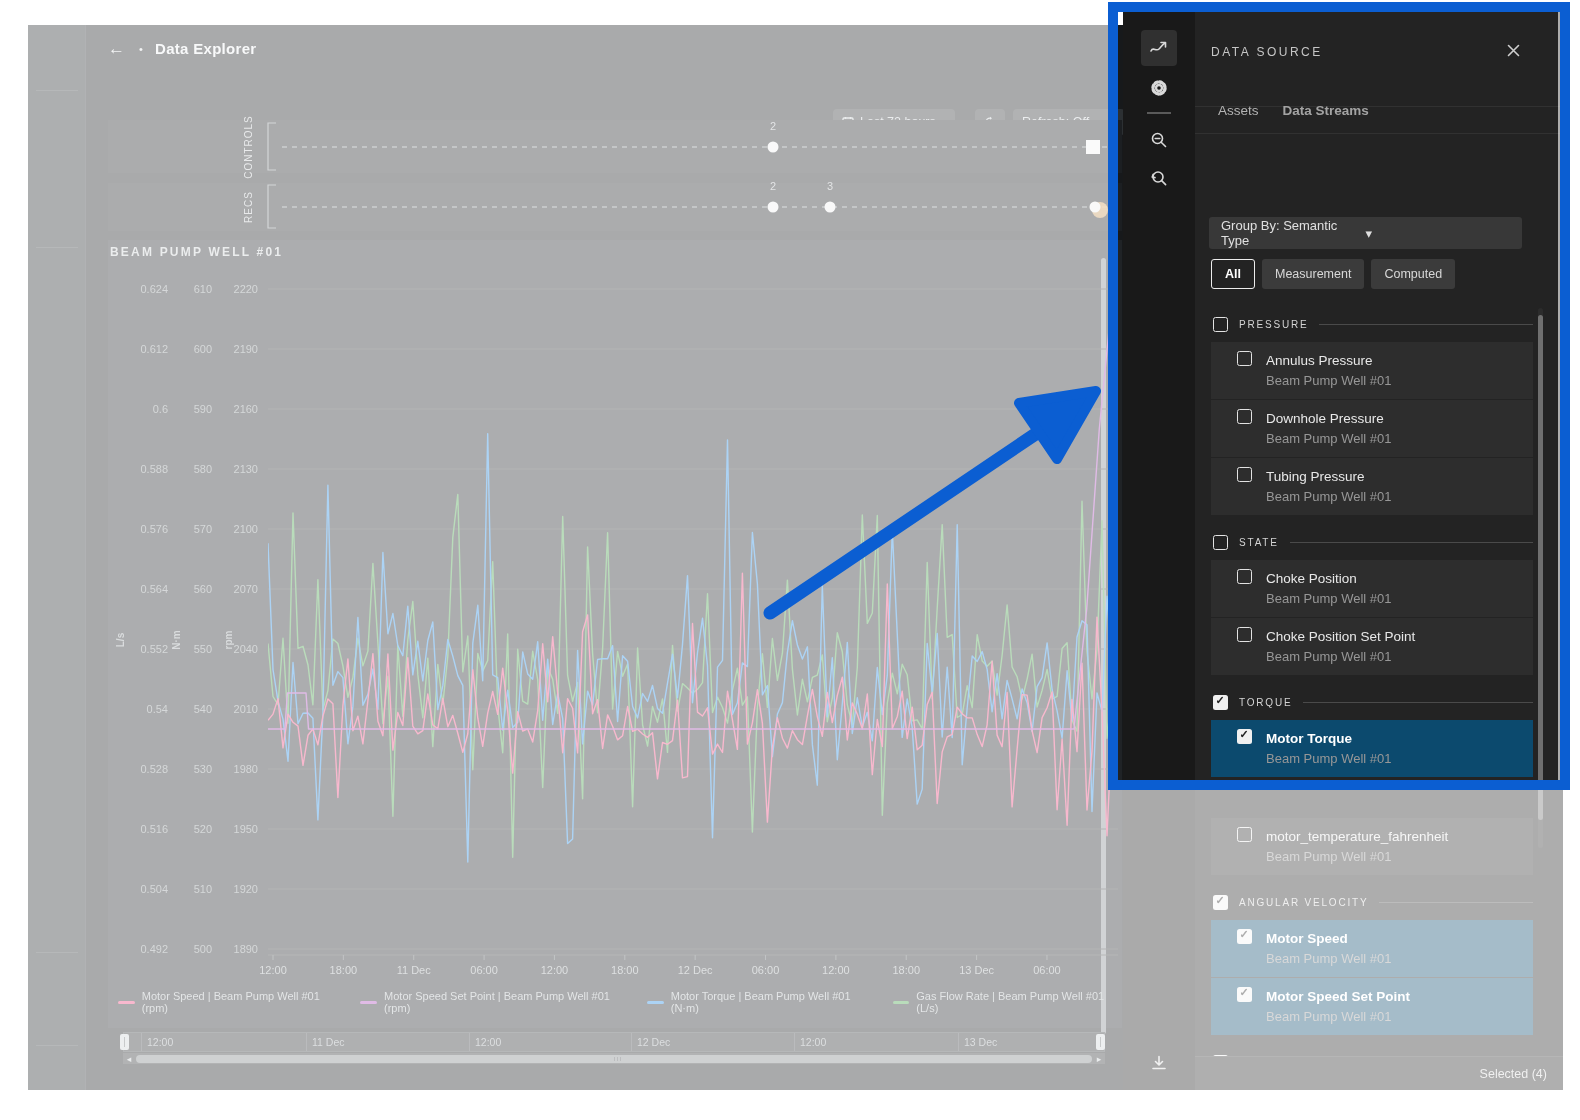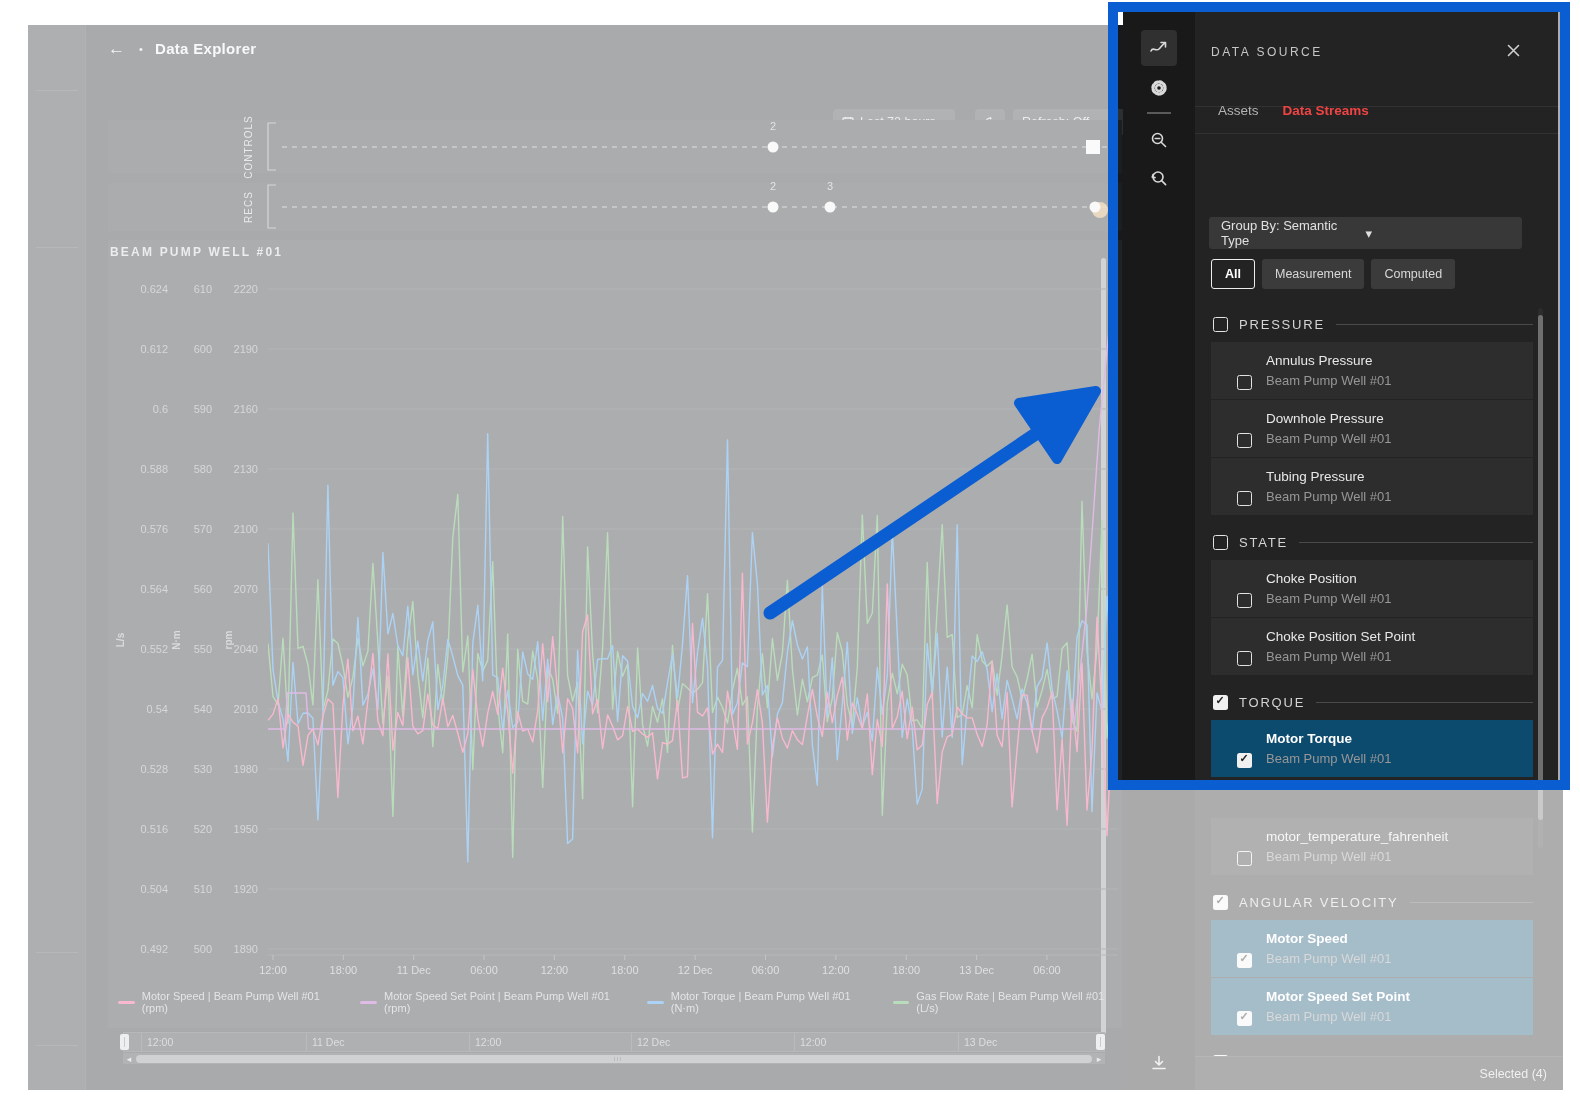--- a/index.html
+++ b/index.html
@@ -63,38 +63,38 @@
   .ps-btn.active { background:#303030; }
   .ps-btn svg { stroke:#d9d9d9; fill:none; stroke-width:1.6; stroke-linecap:round; stroke-linejoin:round; }
   .ps-div { position:absolute; left:24px; width:24px; height:2px; background:#5a5a5a; }
 
   .pb-header { position:absolute; left:0; top:0; width:100%; height:95px; border-bottom:1px solid #313131; }
   .pb-title { position:absolute; left:16px; top:33px; color:#c6c6c6; font-size:12px; letter-spacing:2.5px; }
   .pb-close { position:absolute; right:40px; top:28px; width:20px; height:20px; display:flex; align-items:center; justify-content:center; }
   .pb-close svg { stroke:#cfcfcf; stroke-width:1.6; stroke-linecap:round; }
   .pb-tabs { position:absolute; left:0; top:76px; width:100%; height:46px; border-bottom:1px solid #313131; display:flex; align-items:center; gap:24px; padding-left:23px; }
   .tab { font-size:13.5px; color:#b3b3b3; }
-  .tab.active { color:#ef4444; font-weight:bold; }
+  .tab.active { color:#a3a3a3; font-weight:bold; }
   .searchwrap { position:absolute; left:0; top:122px; width:100%; height:69px; border-bottom:1px solid #313131; }
   .searchbox { position:absolute; left:16px; top:17px; width:309px; height:34px; background:#3b3b3b; border-radius:4px; display:flex; align-items:center; padding:0 10px; gap:8px; }
   .searchbox input { flex:1; background:transparent; border:none; outline:none; color:#e3e3e3; font-size:13px; font-family:"Liberation Sans",sans-serif; }
   .searchbox input::placeholder { color:#c4c4c4; opacity:1; }
   .groupby { position:absolute; left:14px; top:205px; width:313px; height:32px; background:#383838; border-radius:3px; display:flex; align-items:center; padding:0 12px; }
   .groupby span { flex:1; color:#e0e0e0; font-size:13px; }
   .chips { position:absolute; left:16px; top:247px; display:flex; gap:7px; }
   .chip { height:30px; border-radius:3px; background:#3b3b3b; color:#d8d8d8; font-size:12.5px; display:flex; align-items:center; padding:0 13px; }
   .chip.active { background:transparent; border:1.5px solid #ededed; color:#fff; font-weight:bold; }
 
   .stream-list { position:absolute; left:16px; top:292px; width:322px; }
   .grp-hdr { display:flex; align-items:center; gap:11px; height:20px; margin:16px 0 8px 2px; }
   .grp-hdr:first-child { margin-top:10px; }
-  .grp-name { color:#d4d4d4; font-size:13px; letter-spacing:1.8px; white-space:nowrap; }
+  .grp-name { color:#d4d4d4; font-size:10px; letter-spacing:1.8px; white-space:nowrap; }
   .grp-line { flex:1; border-top:1px solid #4a4a4a; }
   .grp-spacer { height:40px; }
-  .row { display:flex; align-items:flex-end; gap:14px; background:#2d2d2d; padding:9px 10px 9px 26px; border-bottom:1px solid #232323; }
+  .row { display:flex; align-items:flex-start; gap:14px; background:#2d2d2d; padding:9px 10px 9px 26px; border-bottom:1px solid #232323; }
   .row.hl { background:#0c4a6e; }
   .row-txt .t { color:#e8e8e8; font-size:13.5px; line-height:20px; }
   .row.hl .row-txt .t { color:#fff; font-weight:bold; }
   .row-txt .s { color:#979797; font-size:13px; line-height:19px; }
 
   .cb { width:15px; height:15px; border-radius:2.5px; flex:0 0 15px; position:relative; }
   .cb.un { border:1.6px solid #e3e3e3; background:transparent; }
   .cb.ck { background:#f0f0f0; }
   .cb.ck::after { content:"✓"; position:absolute; left:2.5px; top:-1px; font-size:11px; font-weight:bold; color:#222; }
   .cb.ind { background:#f0f0f0; }

